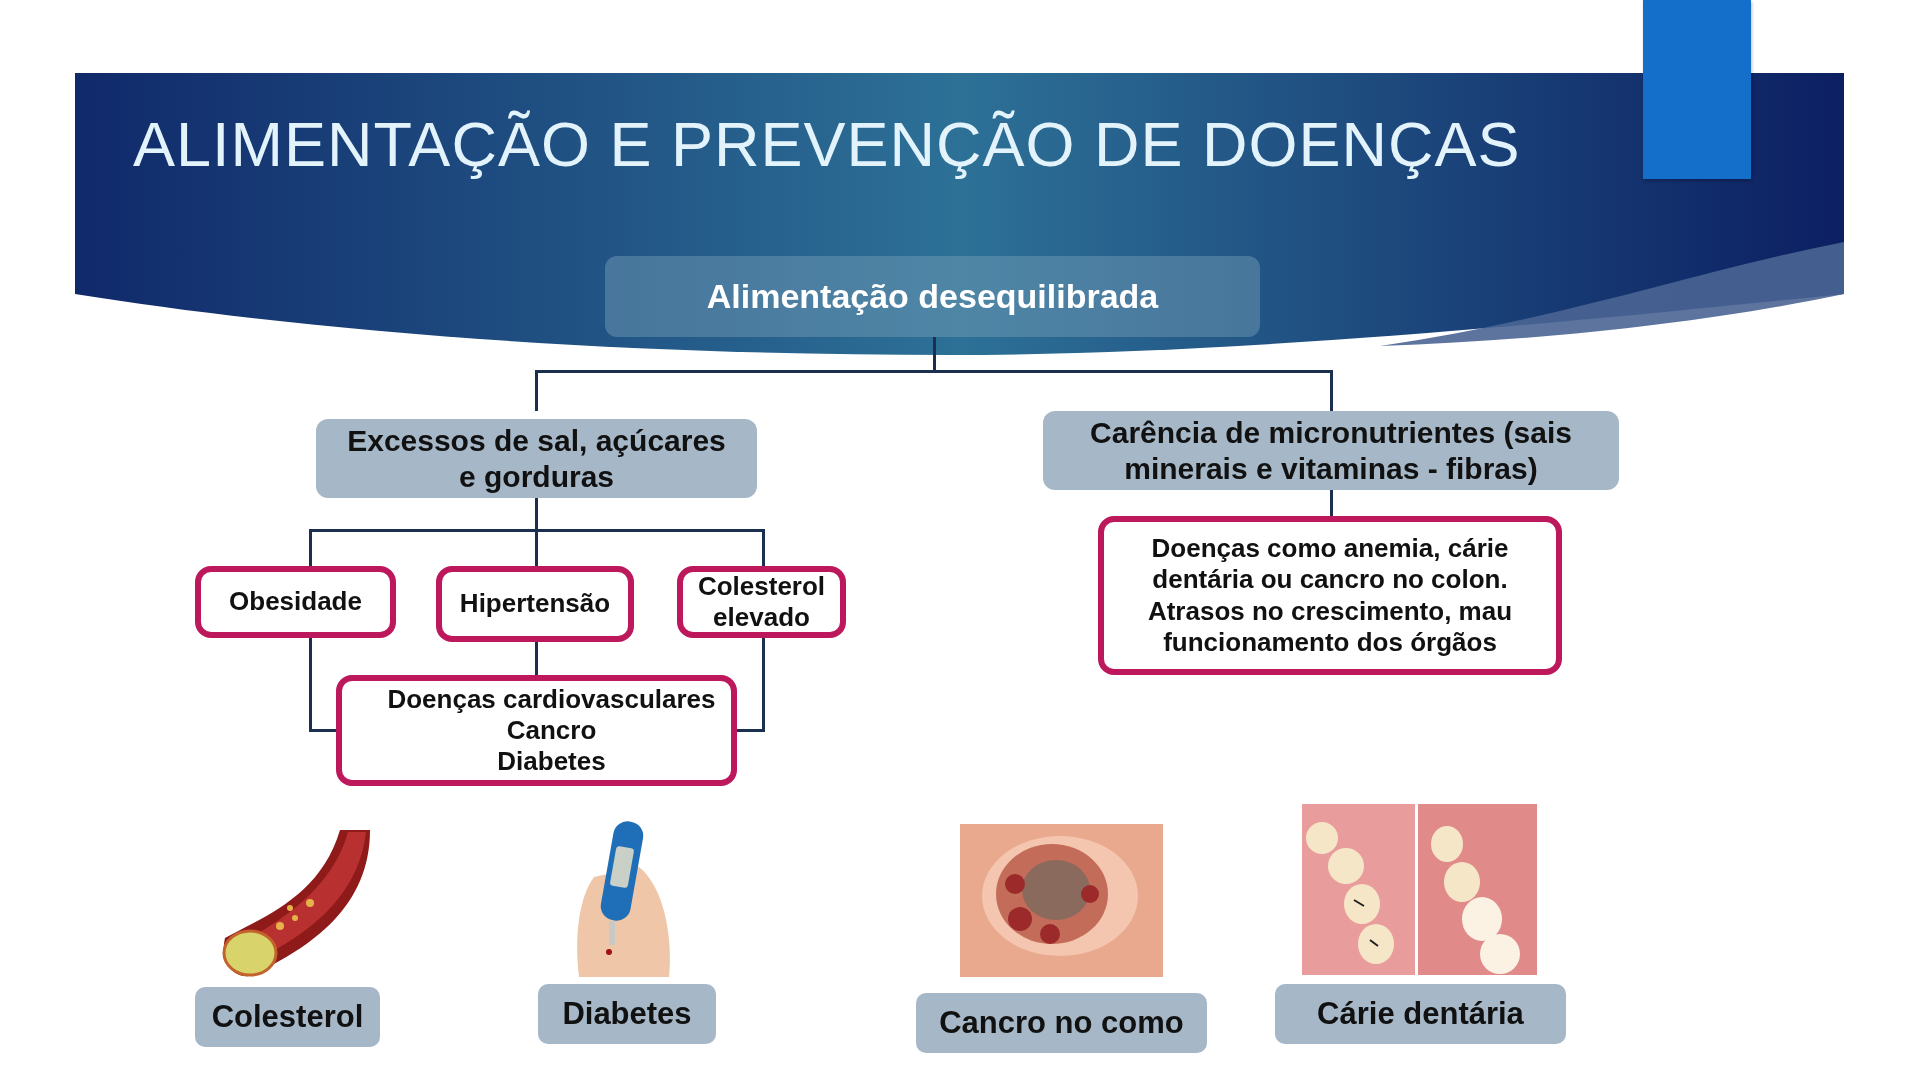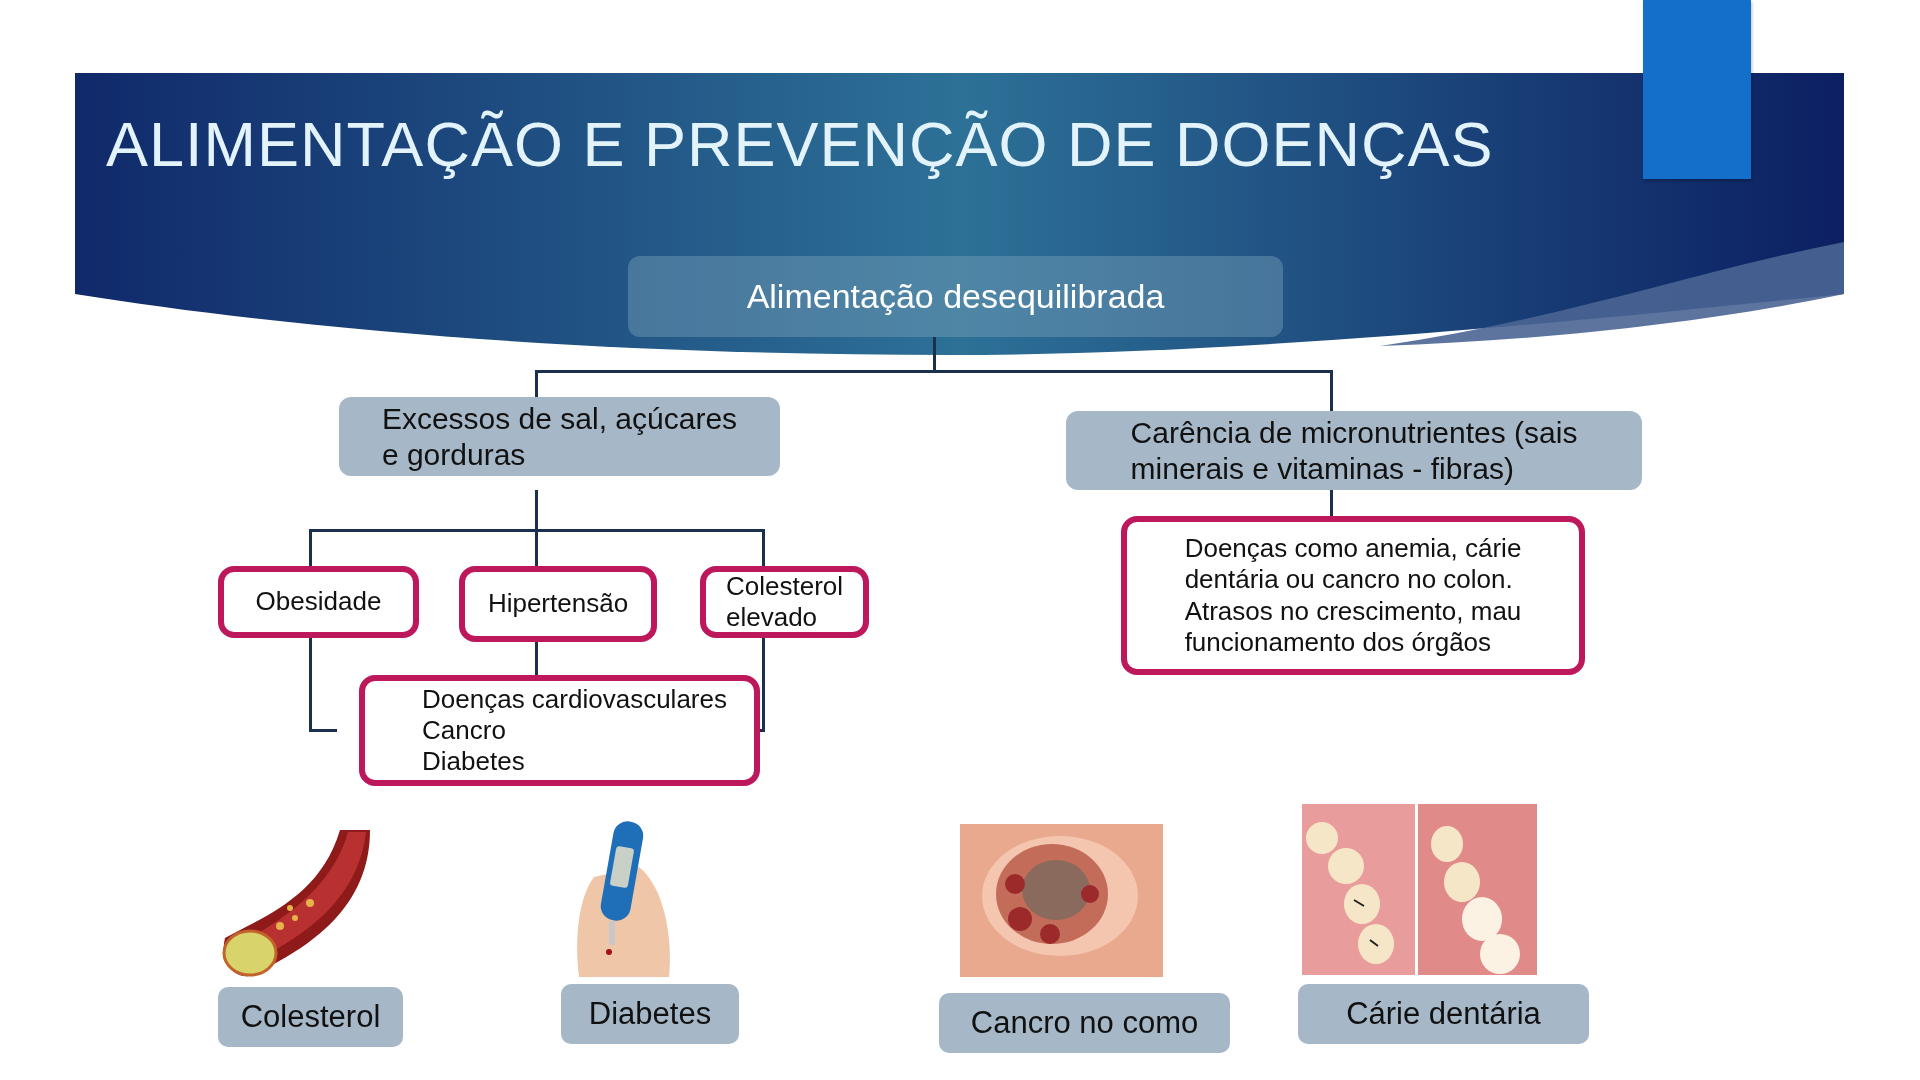--- a/index.html
+++ b/index.html
@@ -1,23 +1,23 @@
 <!DOCTYPE html>
 <html><head>
 <meta charset="utf-8">
 <style>
   html, body { margin:0; padding:0; }
   body { width:1920px; height:1080px; position:relative; overflow:hidden; background:#ffffff;
          font-family:"Liberation Sans", "DejaVu Sans", sans-serif; }
   .abs { position:absolute; }
   #banner { left:0; top:0; width:1920px; height:380px; }
   .accent { left:1643px; top:0; width:108px; height:179px; background:#136fc9; box-shadow:1px 2px 3px rgba(0,0,0,0.25); }
-  .title { left:106px; top:108px; font-size:63px; color:#e3f3fb; letter-spacing:1px; white-space:nowrap; font-weight:normal; }
-  .box { position:absolute; display:flex; align-items:center; justify-content:center; text-align:left;
-         box-sizing:border-box; font-weight:normal; color:#111; line-height:1.2;margin-left:23px; }
+  .title { left:133px; top:108px; font-size:63px; color:#e3f3fb; letter-spacing:1px; white-space:nowrap; font-weight:normal; }
+  .box { position:absolute; display:flex; align-items:center; justify-content:center; text-align:center;
+         box-sizing:border-box; font-weight:bold; color:#111; line-height:1.2; }
   .root { left:605px; top:256px; width:655px; height:81px; border-radius:12px; background:rgba(120,160,185,0.45);
           color:#ffffff; font-size:34px; }
   .grey { background:#a6b8c8; border-radius:12px; font-size:30px; }
   .white { background:#ffffff; border:6px solid #be185d; border-radius:16px; font-size:26px; }
   .label { background:#a6b8c8; border-radius:10px; font-size:31px; }
   .line { position:absolute; background:#1b2f4e; }
   .pic { position:absolute; overflow:hidden; }
   .txt { white-space:pre-line; }
 </style>
 </head>
@@ -54,21 +54,21 @@
 <div class="line" style="left:535px;top:638px;width:3px;height:38px;"></div>
 <div class="line" style="left:762px;top:638px;width:3px;height:93px;"></div>
 <div class="line" style="left:737px;top:729px;width:28px;height:3px;"></div>
 
 <div class="line" style="left:1330px;top:490px;width:3px;height:27px;"></div>
 
 <div class="box root">
   <span class="txt">Alimentação desequilibrada</span>
 </div>
 
-<div class="box grey" style="left:316px;top:397px;width:441px;height:79px;">
+<div class="box grey" style="left:316px;top:419px;width:441px;height:79px;">
   <span class="txt">Excessos de sal, açúcares
 e gorduras</span>
 </div>
 
 <div class="box grey" style="left:1043px;top:411px;width:576px;height:79px;">
   <span class="txt">Carência de micronutrientes (sais
 minerais e vitaminas - fibras)</span>
 </div>
 
 <div class="box white" style="left:195px;top:566px;width:201px;height:72px;">

